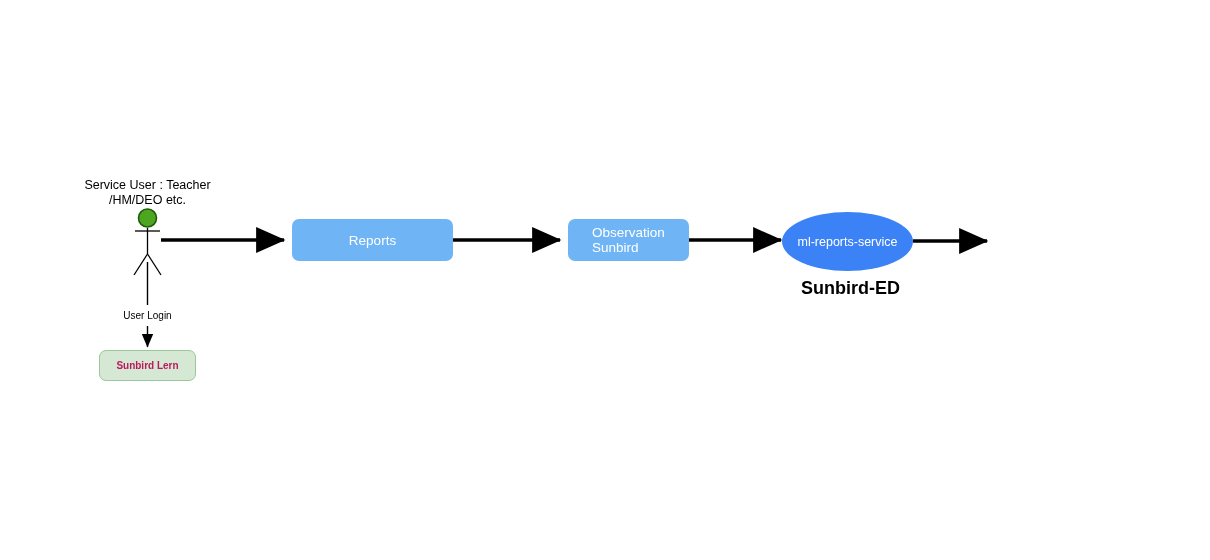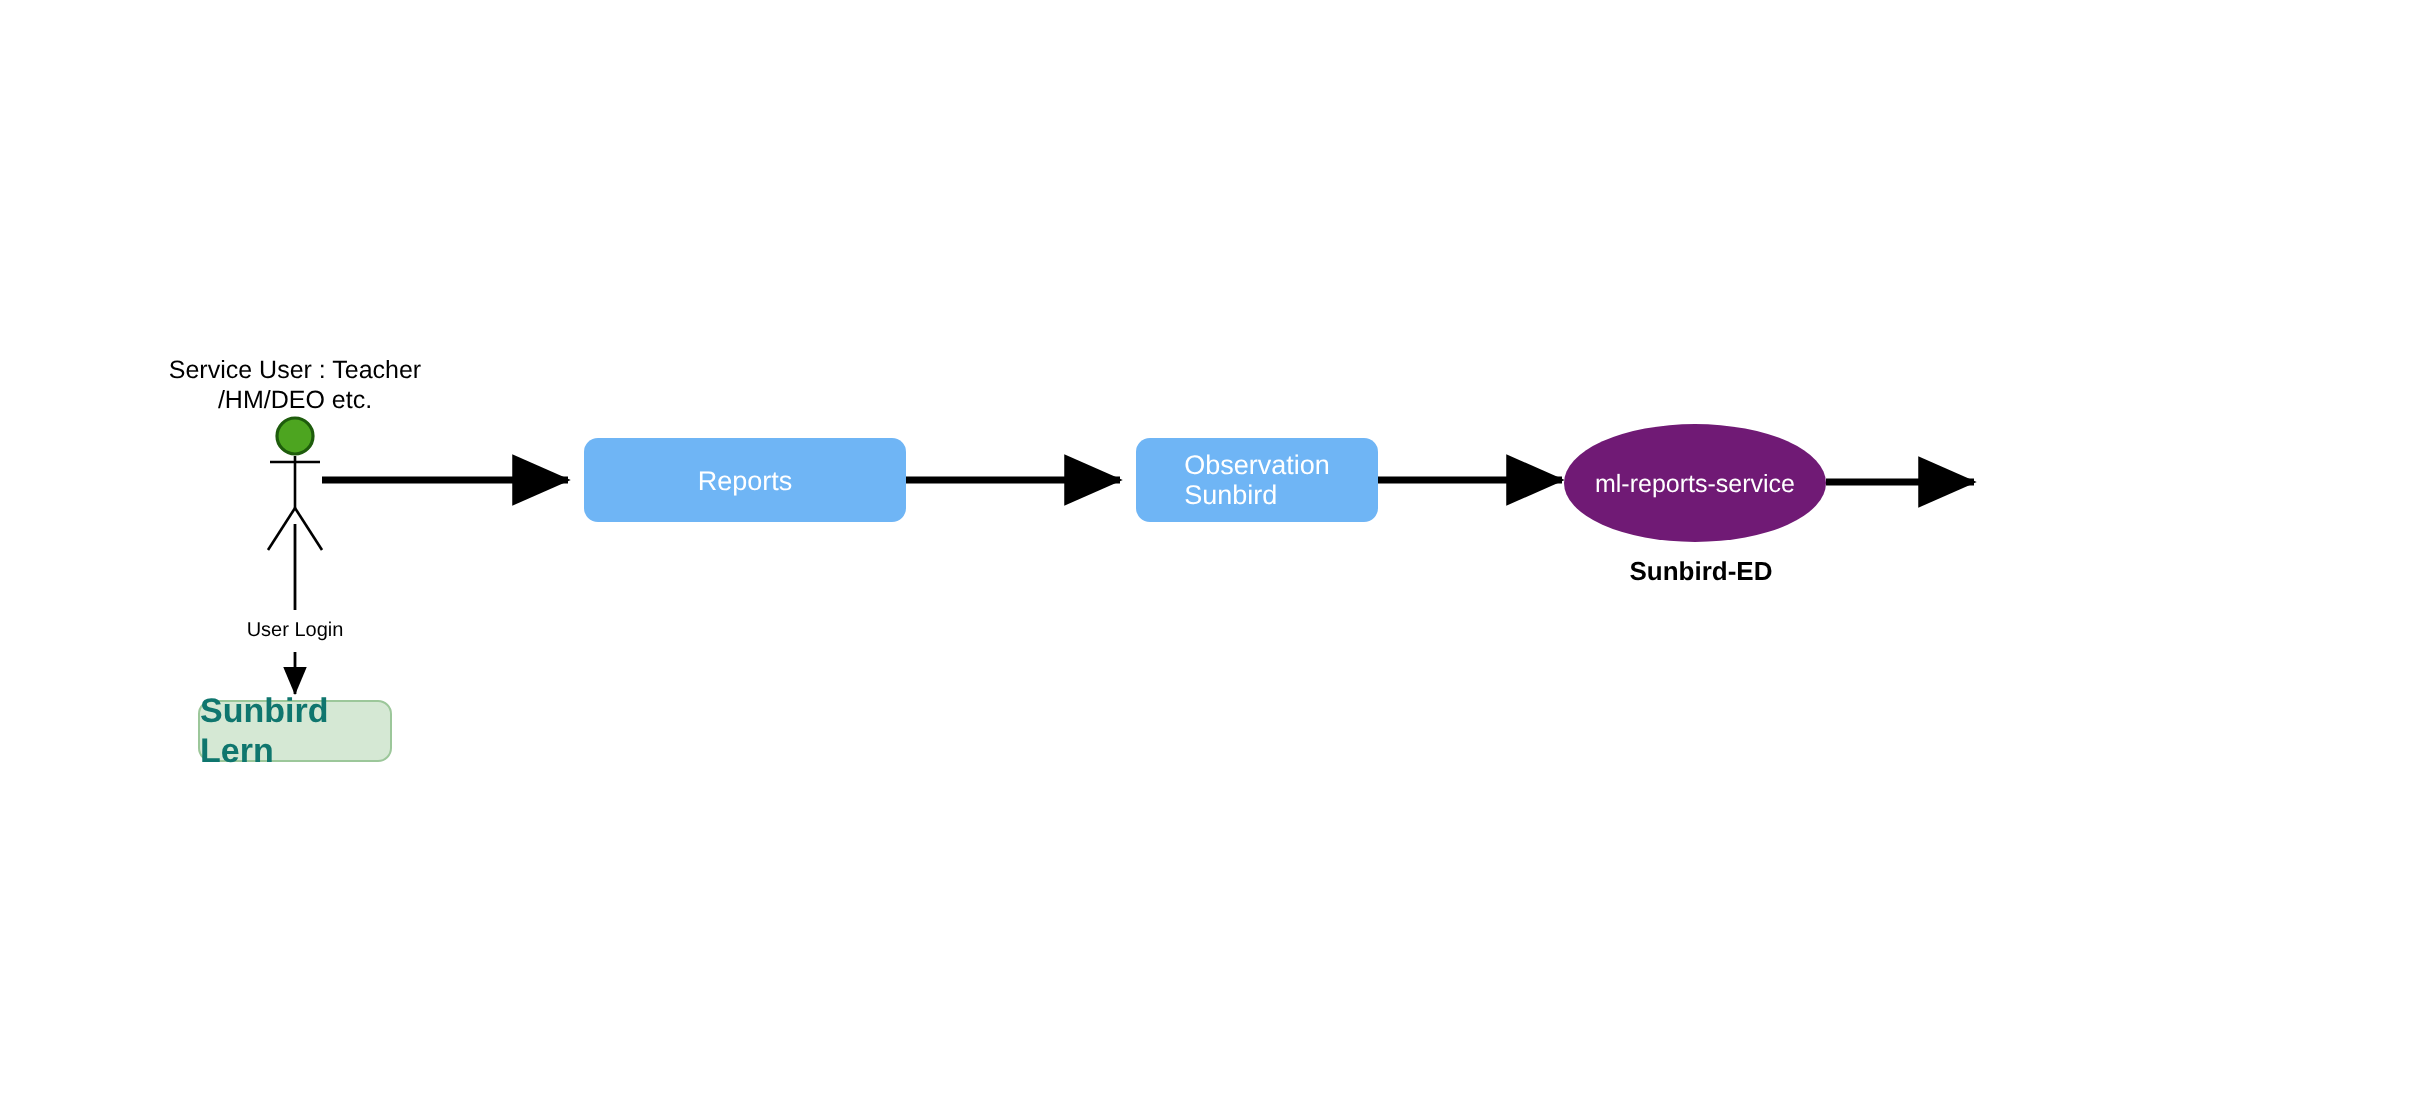--- a/index.html
+++ b/index.html
@@ -34,47 +34,47 @@
   .box-blue {
     background: #6FB5F5;
     border-radius: 7px;
     color: #ffffff;
     font-size: 13.5px;
     line-height: 15px;
     font-weight: normal;
   }
   
   .ellipse-salmon {
-    background: #701a75;
+    background: #3b82f6;
     border-radius: 50%;
     color: #ffffff;
     font-size: 12.5px;
     line-height: 14px;
   }
   
   .box-green {
     background: #D5E8D4;
     border: 1px solid #9CC79A;
     border-radius: 7px;
-    color: #0f766e;
-    font-size: 17px;
+    color: #be185d;
+    font-size: 10px;
     font-weight: bold;
   }
   .caption {
     position: absolute;
     text-align: center;
     white-space: pre-line;
   }
   .caption-actor {
     font-size: 12.5px;
     line-height: 15px;
     color: #000;
   }
   .caption-bold {
-    font-size: 13px;
+    font-size: 18px;
     font-weight: bold;
     color: #000;
   }
   .caption-edge {
     font-size: 10px;
     color: #000;
   }
   .svg-layer {
     position: absolute;
     left: 0;

